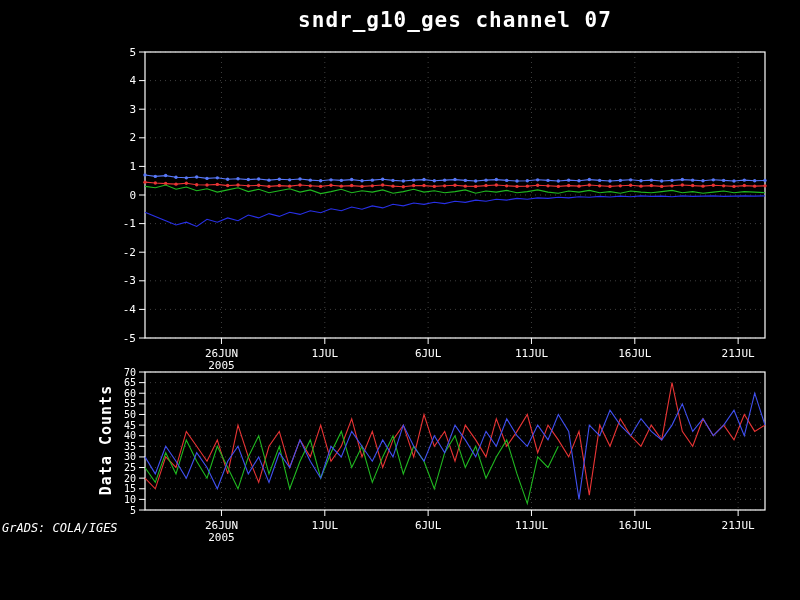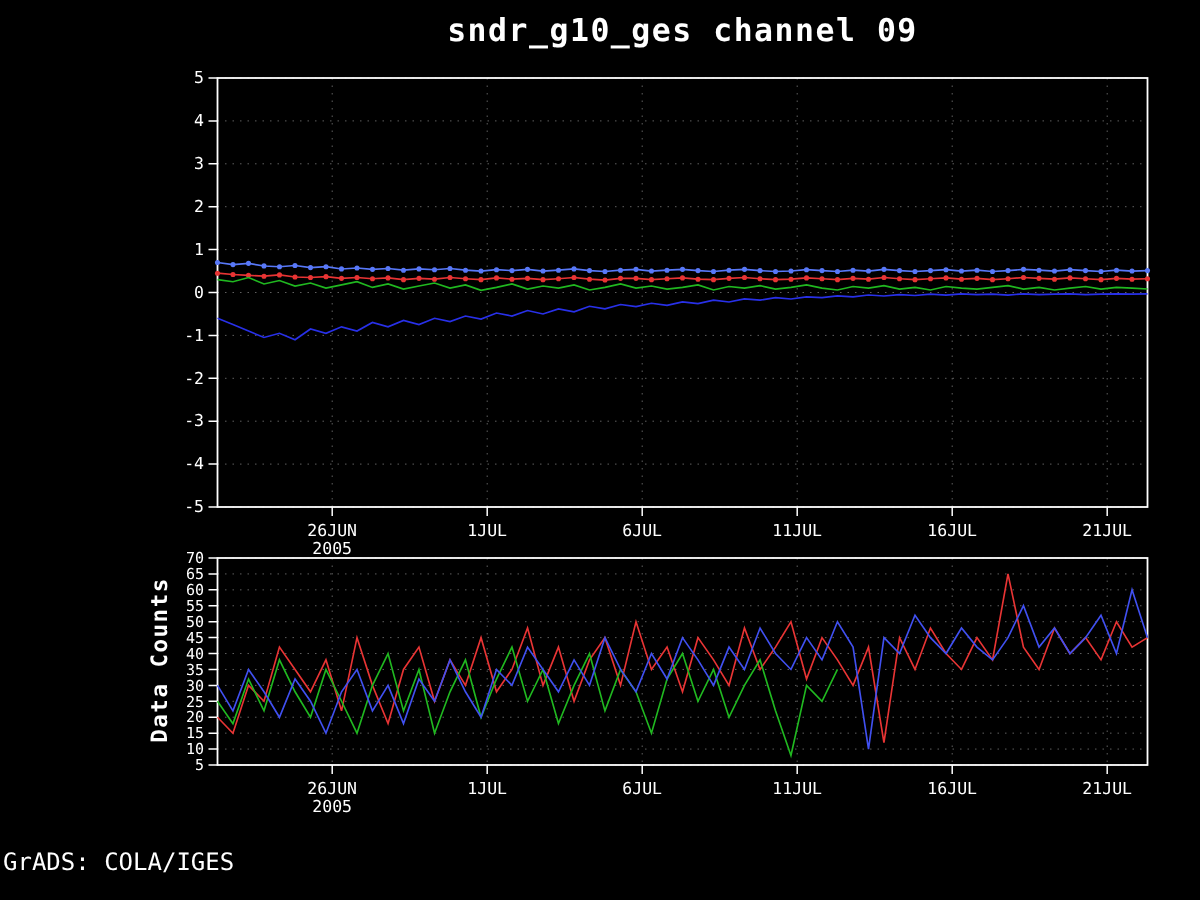--- a/index.html
+++ b/index.html
@@ -8,28 +8,28 @@
   #chart-title{position:absolute;left:145px;top:8px;width:620px;text-align:center;
                color:#fff;font-size:21px;font-weight:bold;letter-spacing:1px;
                font-family:"DejaVu Sans Mono", monospace;}
   .chart-svg{position:absolute;left:95px;}
   #top-chart{top:45px;}
   #bottom-chart{top:365px;}
   #y-axis-title{position:absolute;left:27px;top:430px;width:160px;height:20px;
                 transform:rotate(-90deg);text-align:center;color:#fff;
                 font-size:15px;font-weight:bold;letter-spacing:1px;
                 font-family:"DejaVu Sans Mono", monospace;}
-  #grads-credits{position:absolute;left:2px;top:565px;color:#fff;font-size:16px;
-                 font-family:"DejaVu Sans Mono", monospace;}
+  #grads-credits{position:absolute;left:2px;top:521px;color:#fff;font-size:12px;
+                 font-family:"DejaVu Sans Mono", monospace;font-style:italic;}
 </style>
 </head>
 <body>
 
 <div id="screen">
-  <div id="chart-title">sndr_g10_ges channel 09</div>
+  <div id="chart-title">sndr_g10_ges channel 07</div>
 
   <svg id="top-chart" class="chart-svg" width="690" height="330" viewBox="0 0 690 330">
       <line x1="50" y1="7" x2="670" y2="7" stroke="#6a6a6a" stroke-width="0.6" stroke-dasharray="1,4"></line>
       <line x1="44" y1="7" x2="50" y2="7" stroke="#fff" stroke-width="1"></line>
       <text x="41" y="10.5" fill="#fff" font-size="11" text-anchor="end" font-family="DejaVu Sans Mono, monospace">5</text>
       <line x1="50" y1="35.6" x2="670" y2="35.6" stroke="#6a6a6a" stroke-width="0.6" stroke-dasharray="1,4"></line>
       <line x1="44" y1="35.6" x2="50" y2="35.6" stroke="#fff" stroke-width="1"></line>
       <text x="41" y="39.1" fill="#fff" font-size="11" text-anchor="end" font-family="DejaVu Sans Mono, monospace">4</text>
       <line x1="50" y1="64.2" x2="670" y2="64.2" stroke="#6a6a6a" stroke-width="0.6" stroke-dasharray="1,4"></line>
       <line x1="44" y1="64.2" x2="50" y2="64.2" stroke="#fff" stroke-width="1"></line>

